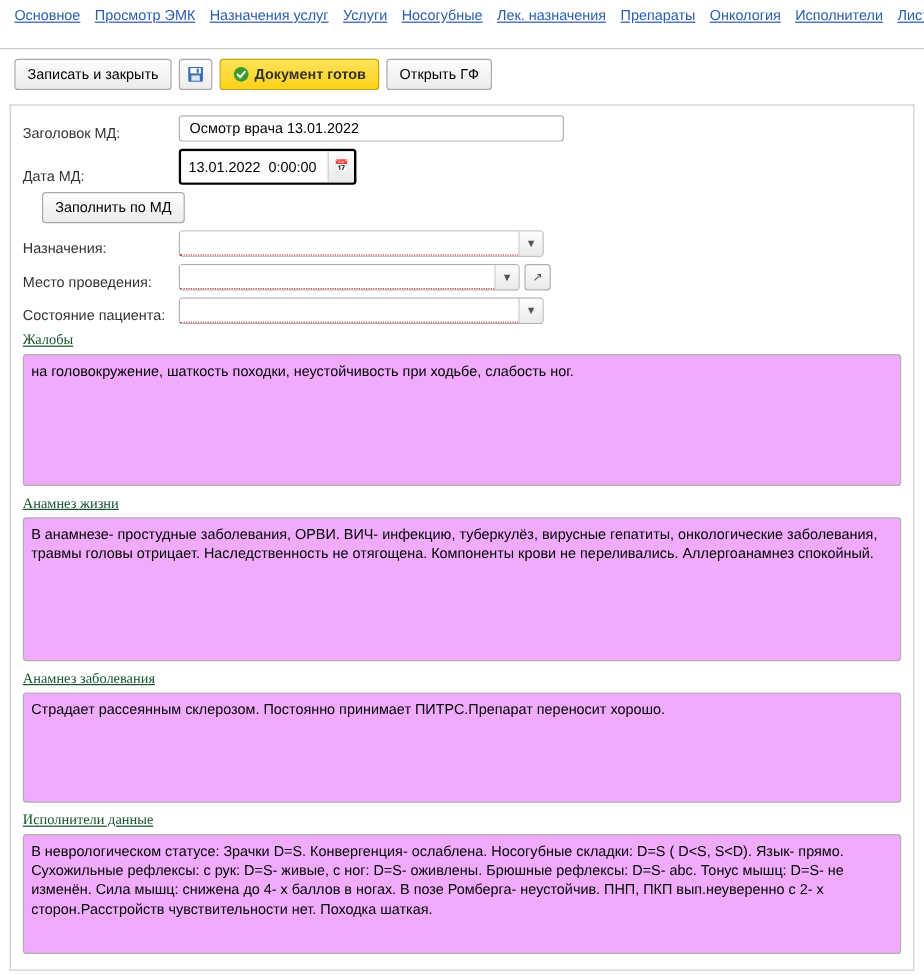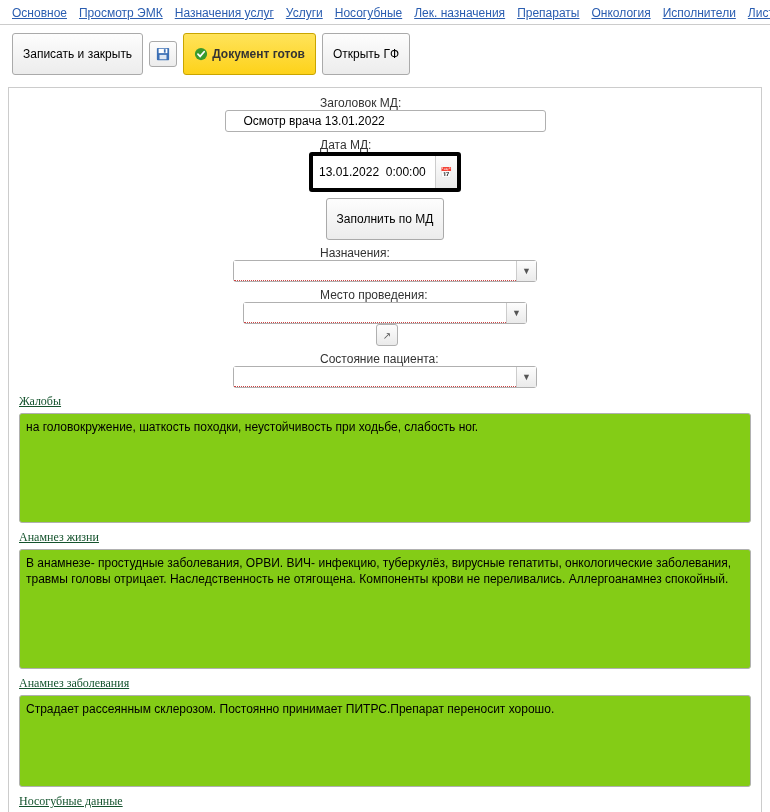--- a/index.html
+++ b/index.html
@@ -7,21 +7,21 @@
   body {
     font-family: Arial, sans-serif;
     font-size: 12px;
     background: #fff;
     color: #333;
     width: 770px;
   }
   .nav-tabs {
     display: flex;
     gap: 12px;
-    padding: 6px 12px 4px;
+    padding: 6px 12px 20px;
     border-bottom: 1px solid #ccc;
     flex-wrap: nowrap;
     overflow: hidden;
   }
   .nav-tabs a {
     color: #2a5db0;
     text-decoration: underline;
     white-space: nowrap;
     font-size: 12px;
     cursor: pointer;
@@ -29,21 +29,21 @@
   .toolbar {
     display: flex;
     gap: 6px;
     padding: 8px 12px;
     align-items: center;
   }
   .btn {
     border: 1px solid #aaa;
     border-radius: 3px;
     background: linear-gradient(#fdfdfd, #ececec);
-    padding: 20px 10px;
+    padding: 4px 10px;
     font-size: 12px;
     cursor: pointer;
     display: inline-flex;
     align-items: center;
     gap: 4px;
     height: 26px;
   }
   .btn-icon {
     width: 28px;
     justify-content: center;
@@ -61,44 +61,43 @@
   .checkmark-circle {
     width: 14px; height: 14px;
   }
   .form-area {
     margin: 4px 8px 8px 8px;
     border: 1px solid #ccc;
     padding: 8px 10px 10px 10px;
   }
   .row {
     display: flex;
-    align-items: center;
+    align-items: flex-end;
     margin-bottom: 6px;
-    flex-direction: column;
   }
   .row-label {
     width: 130px;
     font-size: 12px;
     color: #333;
   }
   .input-text {
     border: 1px solid #b0b0b0;
     border-radius: 3px;
-    padding: 3px 18px;
+    padding: 3px 8px;
     font-size: 12px;
     height: 22px;
     background: #fff;
   }
   .input-title { width: 321px; }
   .date-wrap {
     display: inline-flex;
-    border: 4px solid #000000;
+    border: 2px solid #000000;
     border-radius: 3px;
     overflow: hidden;
-    height: 40px;
+    height: 30px;
   }
   .date-wrap input {
     border: none;
     padding: 3px 6px;
     font-size: 12px;
     width: 122px;
     outline: none;
   }
   .date-btn {
     width: 22px;
@@ -106,21 +105,21 @@
     border-left: 1px solid #ccc;
     background: linear-gradient(#fdfdfd,#eaeaea);
     cursor: pointer;
     display: flex;
     align-items: center;
     justify-content: center;
     font-size: 10px;
     color: #555;
   }
   .btn-fill {
-    margin-left: 0;
+    margin-left: 16px;
   }
   .combo {
     display: inline-flex;
     border: 1px solid #b0b0b0;
     border-radius: 3px;
     height: 22px;
     background: #fff;
   }
   .combo-input {
     border: none;
@@ -165,21 +164,21 @@
   }
   .textarea-block {
     width: 100%;
     border: 1px solid #b0b0b0;
     border-radius: 3px;
     font-size: 12px;
     font-family: Arial, sans-serif;
     padding: 5px 6px;
     resize: none;
     line-height: 1.35;
-    background: #84cc16;
+    background: #f0abfc;
   }
   .ta-complaints { height: 110px; }
   .ta-anamnesis-life { height: 120px; }
   .ta-anamnesis-disease { height: 92px; }
   .ta-objective { height: 100px; }
 </style>
 </head>
 <body>
 
 <div class="nav-tabs">
@@ -271,16 +270,16 @@
 
   <a class="section-link">Жалобы</a>
   <textarea class="textarea-block ta-complaints" style="">на головокружение, шаткость походки, неустойчивость при ходьбе, слабость ног.</textarea>
 
   <a class="section-link">Анамнез жизни</a>
   <textarea class="textarea-block ta-anamnesis-life" style="">В анамнезе- простудные заболевания, ОРВИ. ВИЧ- инфекцию, туберкулёз, вирусные гепатиты, онкологические заболевания, травмы головы отрицает. Наследственность не отягощена. Компоненты крови не переливались. Аллергоанамнез спокойный.</textarea>
 
   <a class="section-link">Анамнез заболевания</a>
   <textarea class="textarea-block ta-anamnesis-disease" style="">Страдает рассеянным склерозом. Постоянно принимает ПИТРС.Препарат переносит хорошо.</textarea>
 
-  <a class="section-link">Носогубные данные</a>
+  <a class="section-link">Исполнители данные</a>
   <textarea class="textarea-block ta-objective" style="">В неврологическом статусе: Зрачки D=S. Конвергенция- ослаблена. Носогубные складки: D=S ( D&lt;S, S&lt;D). Язык- прямо. Сухожильные рефлексы: с рук: D=S- живые, с ног: D=S- оживлены. Брюшные рефлексы: D=S- abc. Тонус мышц: D=S- не изменён. Сила мышц: снижена до 4- х баллов в ногах. В позе Ромберга- неустойчив. ПНП, ПКП вып.неуверенно с 2- х сторон.Расстройств чувствительности нет. Походка шаткая.</textarea>
 
 </div>
 
 </body></html>

